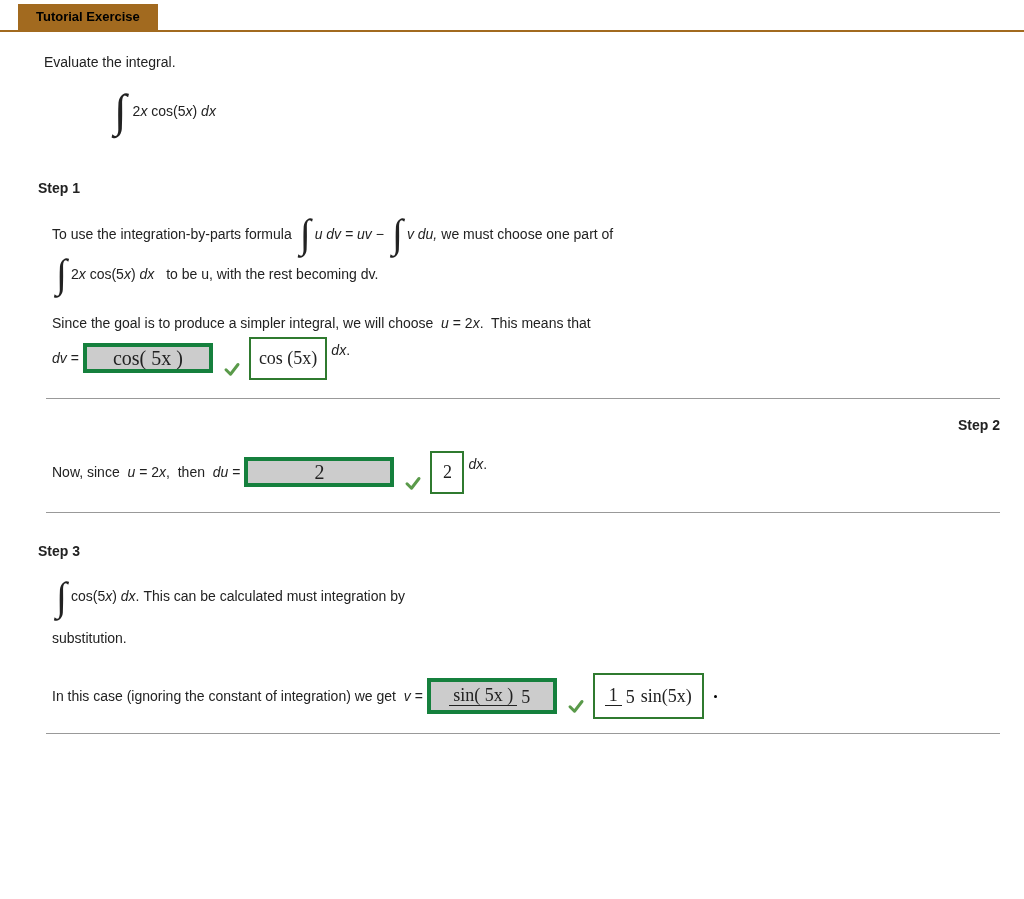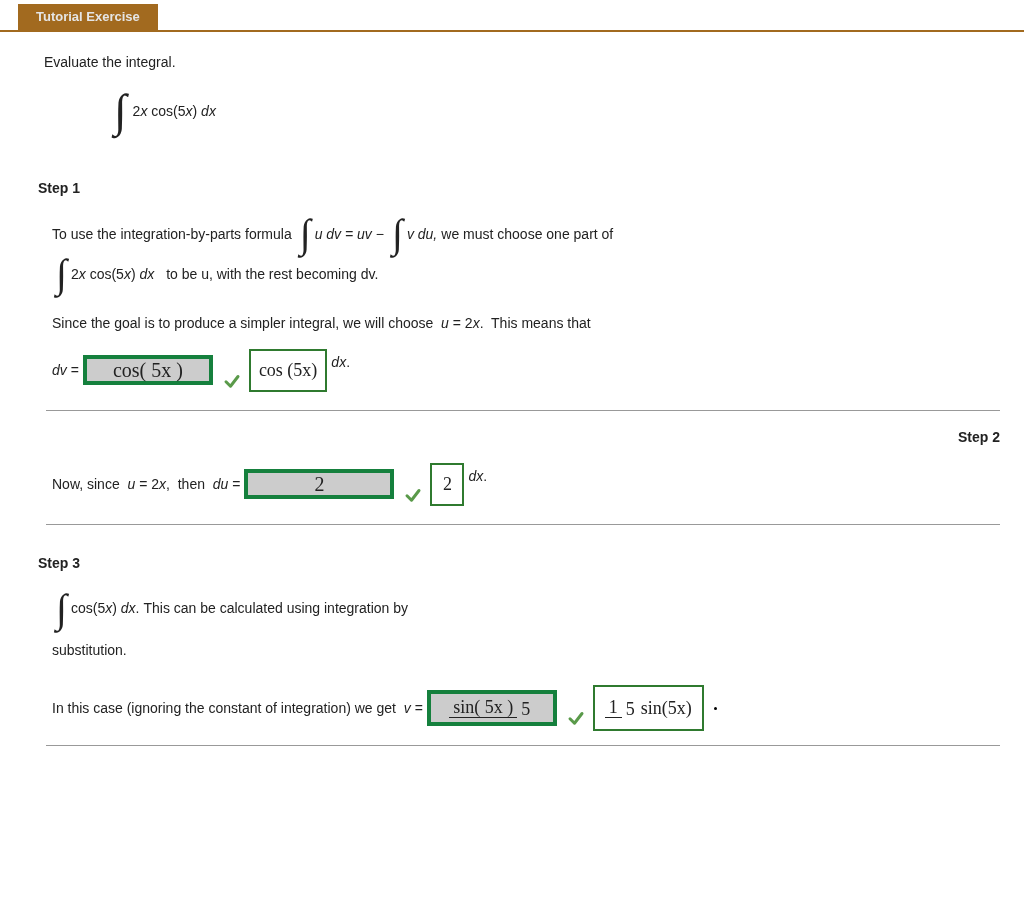--- a/index.html
+++ b/index.html
@@ -17,21 +17,21 @@
   }
   .header-bar {
     height: 26px;
     display: flex;
     align-items: center;
     border-bottom: 2px solid #A26A1F;
     margin-top: 4px;
   }
   .header-tab {
     background: #A26A1F;
-    color: #e5e5e5;
+    color: #000000;
     font-weight: bold;
     font-size: 13px;
     padding: 5px 18px 5px 18px;
     margin-left: 18px;
     height: 26px;
     line-height: 16px;
     box-sizing: border-box;
   }
   .content {
     padding: 12px 24px 0 44px;
@@ -172,21 +172,21 @@
         <span>2<span class="mathit">x</span> cos(5<span class="mathit">x</span>) <span class="mathit">dx</span></span>
         <span>&nbsp;</span>
         <span style="font-style:normal;">to be u, with the rest becoming dv.</span>
       </div>
 
       <div style="height:16px;"></div>
       <div>
         Since the goal is to produce a simpler integral, we will choose&nbsp; <span class="mathit">u</span> = 2<span class="mathit">x</span>.&nbsp; This means that
       </div>
 
-      <div class="flow" style="margin-top:12px;">
+      <div class="flow" style="margin-top:0;">
         <span><span class="mathit">dv</span> =</span>
         <span class="ans-old">cos( 5x )</span>
         <span class="check" style="align-self:flex-end;margin-bottom:2px;">
           <svg viewBox="0 0 24 24" width="18" height="18">
               <path fill="none" stroke="#5a9a4a" stroke-width="4" stroke-linecap="round" stroke-linejoin="round" d="M4 13 L10 19 L20 6"></path>
             </svg>
         </span>
         <span class="ans-new">cos (5x)</span>
         <span style="align-self:flex-start;"><span class="mathit">dx</span>.</span>
       </div>
@@ -209,21 +209,21 @@
       </div>
       <hr class="hr">
     </div>
 
     <div class="step-label" style="margin-top:30px;">Step 3</div>
     <div class="step-body">
 
       <div class="flow">
         <span class="int-sym-sm">∫</span>
         <span>cos(5<span class="mathit">x</span>) <span class="mathit">dx</span>.</span>
-        <span>This can be calculated using integration by</span>
+        <span>This can be calculated must integration by</span>
       </div>
       <div style="margin-top:8px;">substitution.</div>
 
       <div style="height:22px;"></div>
 
       <div class="flow">
         <span>In this case (ignoring the constant of integration) we get&nbsp; <span class="mathit">v</span> =</span>
         <span class="ans-old frac-box">
           <span class="frac">
             <span class="num">sin( 5x )</span>

